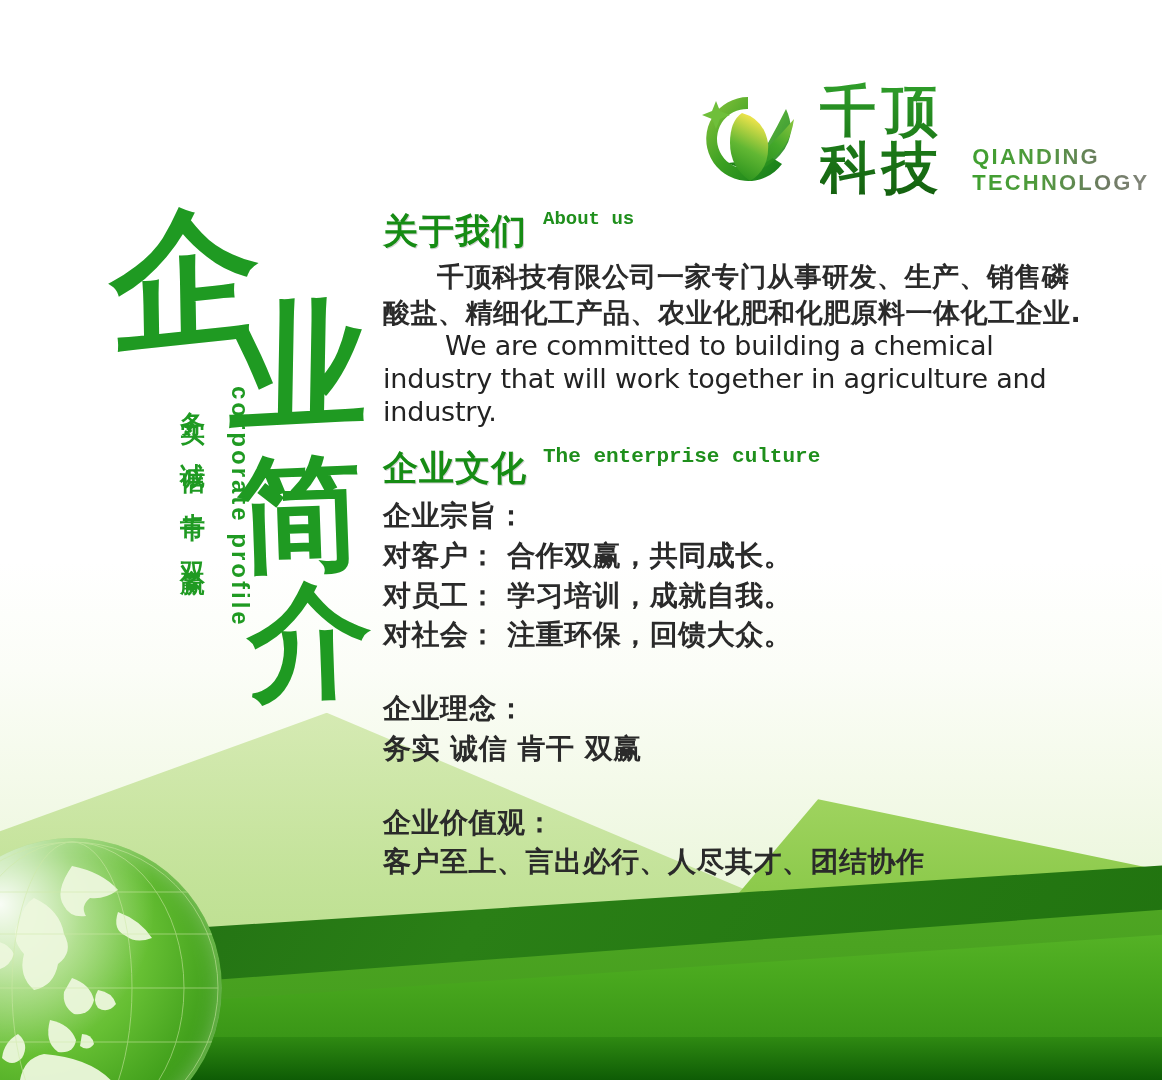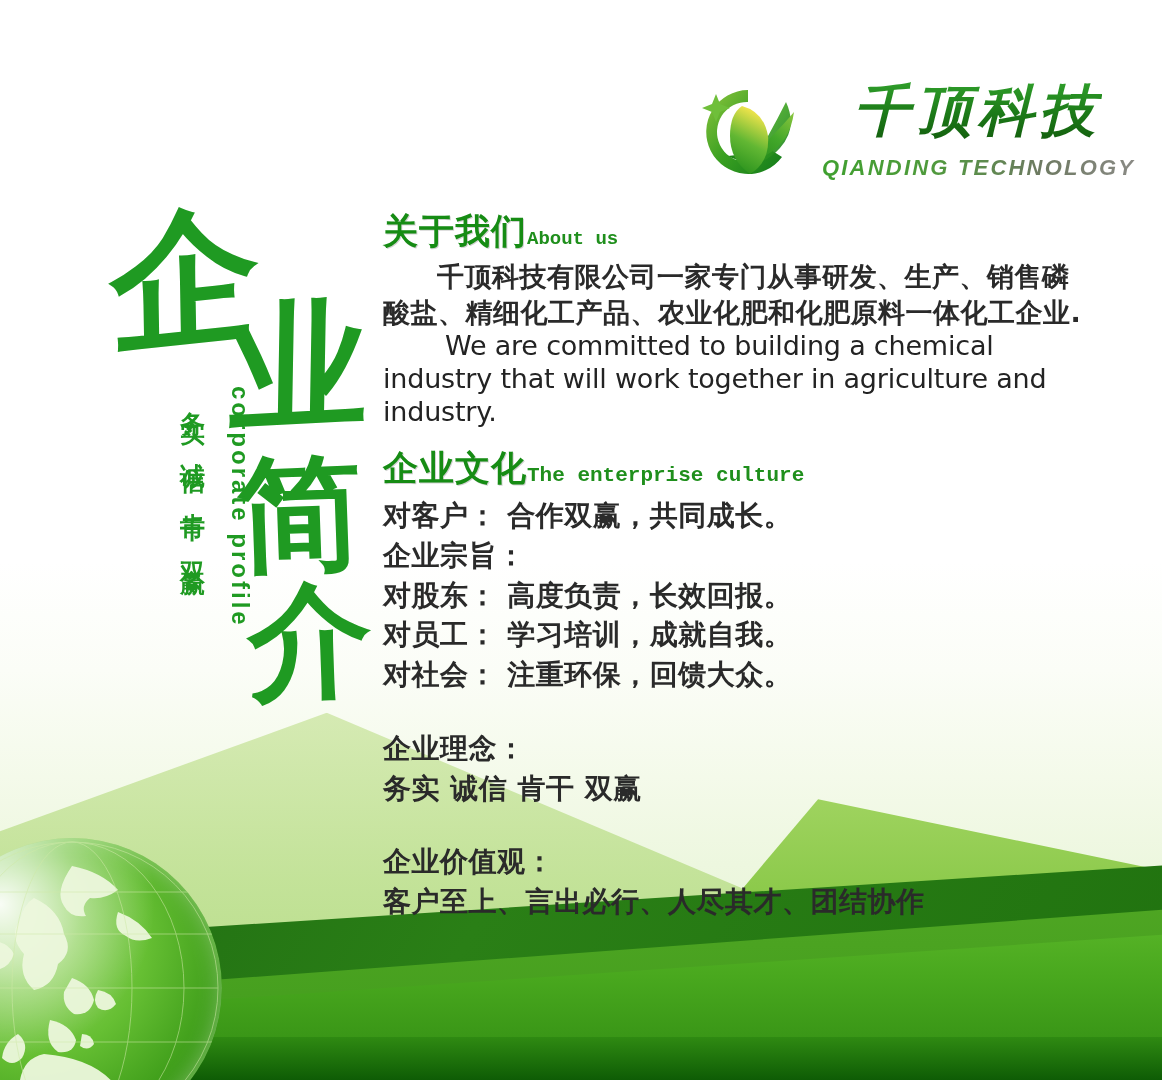--- a/index.html
+++ b/index.html
@@ -108,21 +108,21 @@
   
   .logo-block {
     position: absolute;
     left: 690px;
     top: 82px;
     display: flex;
     align-items: center;
     gap: 14px;
   }
   .logo-mark { width: 116px; height: 96px; flex: 0 0 auto; }
-  .logo-text-wrap { display: flex; flex-direction: column; align-items: center; font-style: italic; }
+  .logo-text-wrap { display: flex; flex-direction: row; align-items: flex-end; }
   .logo-cn {
     font-family: "DejaVu Sans", "Liberation Sans", sans-serif;
     font-size: 56px;
     font-weight: bold;
     letter-spacing: 6px;
     line-height: 1.02;
     background: linear-gradient(to bottom, #2f9e2a 0%, #1c7a18 55%, #14610f 100%);
     -webkit-background-clip: text;
     background-clip: text;
     color: transparent;
@@ -184,21 +184,21 @@
   }
 
   
   .content {
     position: absolute;
     left: 383px;
     top: 208px;
     width: 700px;
   }
 
-  .sec-head { display: flex; align-items: flex-end; margin-bottom: 4px; }
+  .sec-head { display: flex; gap: 16px; margin-bottom: 4px; }
   .sec-head-cn {
     font-family: "DejaVu Sans", "Liberation Sans", sans-serif;
     font-size: 35px;
     font-weight: bold;
     color: #168c14;
     letter-spacing: 1px;
     text-shadow: 1px 1px 0 rgba(0,0,0,.18);
   }
   .sec-head-en {
     font-family: Liberation Mono, monospace;
@@ -333,23 +333,22 @@
     <p class="para-en">
       <span class="lead">We are committed to building a chemical industry that will work together in agriculture and industry.</span>
     </p>
 
     <div class="culture">
       <div class="sec-head">
         <span class="sec-head-cn">企业文化</span>
         <span class="sec-head-en big">The enterprise culture</span>
       </div>
 
+      <div class="culture-line">企业宗旨：</div>
       <div class="culture-line">对客户： 合作双赢，共同成长。</div>
-      <div class="culture-line">企业宗旨：</div>
-      <div class="culture-line">对股东： 高度负责，长效回报。</div>
       <div class="culture-line">对员工： 学习培训，成就自我。</div>
       <div class="culture-line">对社会： 注重环保，回馈大众。</div>
 
       <div class="spacer-lg"></div>
 
       <div class="culture-line">企业理念：</div>
       <div class="culture-line">务实 诚信 肯干 双赢</div>
 
       <div class="spacer-lg"></div>
 

